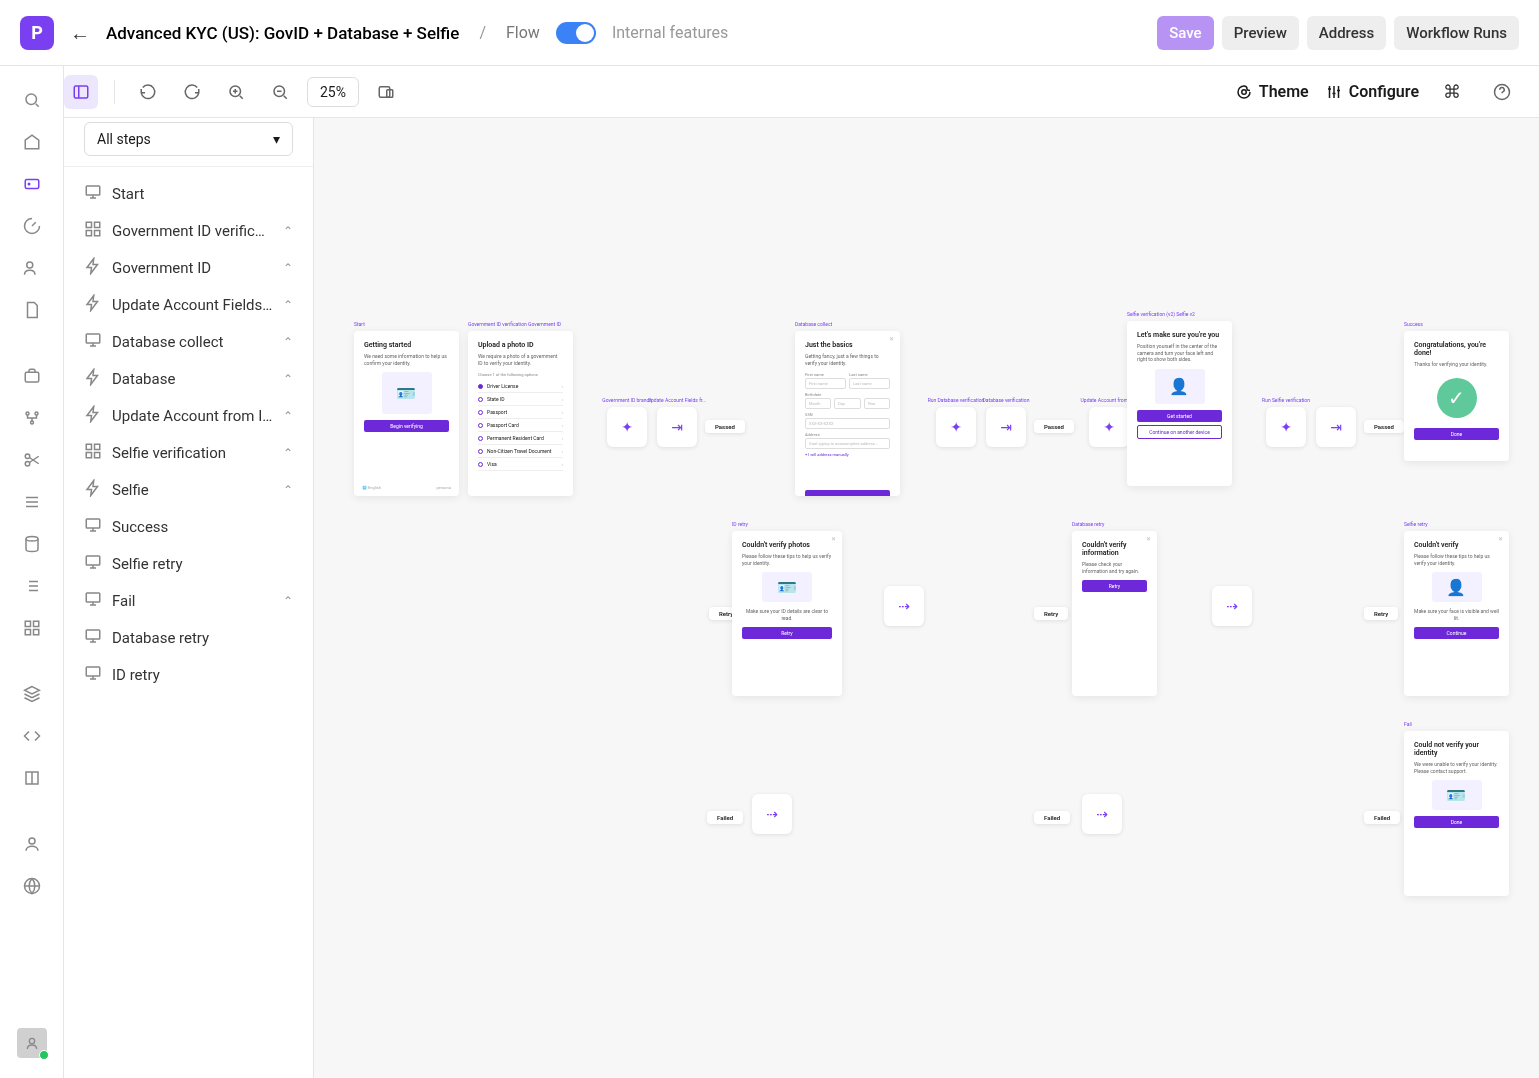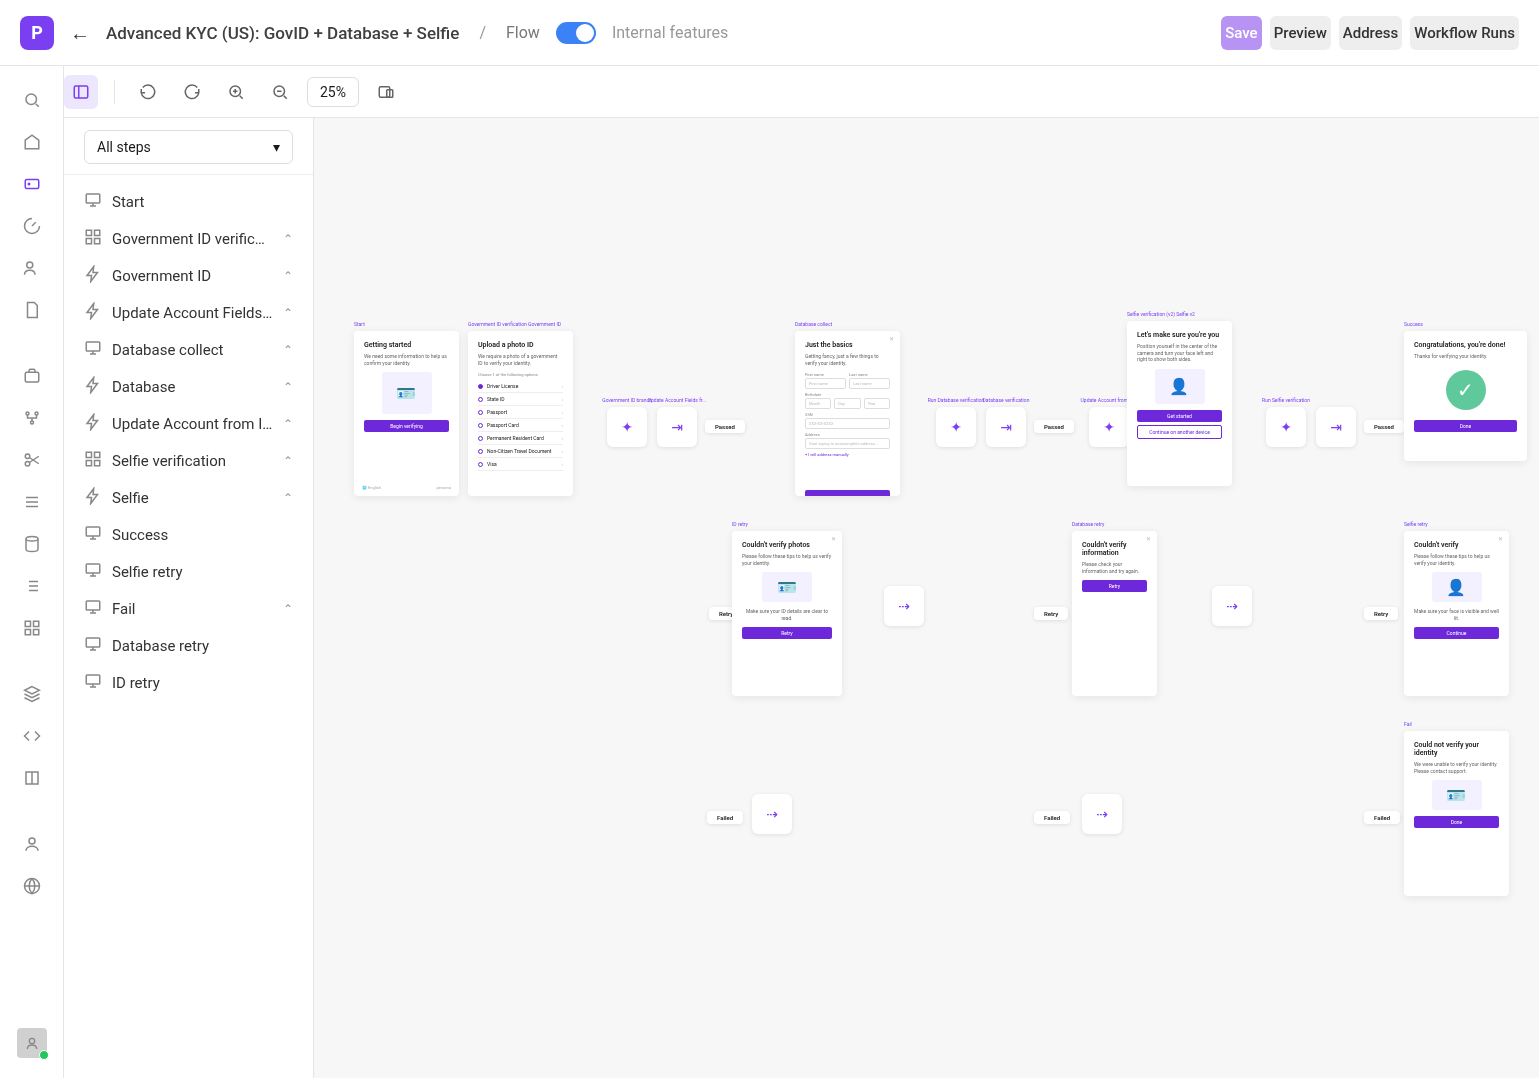--- a/index.html
+++ b/index.html
@@ -1,45 +1,45 @@
 <!DOCTYPE html>
 <html><head>
 <meta charset="utf-8">
 <style>
 *{box-sizing:border-box;margin:0;padding:0;font-family:-apple-system,BlinkMacSystemFont,"Segoe UI",Roboto,sans-serif}
 body{background:#f7f7f8;color:#1a1a1a;overflow:hidden;width:1539px;height:1078px;position:relative}
 .topbar{height:66px;background:#fff;border-bottom:1px solid #e5e5e8;display:flex;align-items:center;padding:0 20px;gap:16px}
 .logo{width:34px;height:34px;background:#7b3ff2;border-radius:8px;display:flex;align-items:center;justify-content:center;color:#fff;font-weight:700;font-size:18px}
 .back-arrow{cursor:pointer;font-size:20px;color:#333}
-.title{font-size:17px;font-weight:500;color:#404040}
+.title{font-size:17px;font-weight:500;color:#000000}
 .slash{color:#999;margin:0 4px}
 .flow-label{font-size:16px;color:#777}
 .toggle{width:40px;height:22px;background:#3b82f6;border-radius:11px;position:relative;cursor:pointer}
 .toggle::after{content:"";position:absolute;right:2px;top:2px;width:18px;height:18px;background:#fff;border-radius:50%}
 .internal{font-size:16px;color:#999}
 .top-right{margin-left:auto;display:flex;gap:8px}
-.btn{padding:8px 4px;border-radius:6px;font-size:15px;font-weight:500;cursor:pointer;border:none}
+.btn{padding:8px 12px;border-radius:6px;font-size:15px;font-weight:500;cursor:pointer;border:none}
 .btn-save{background:#b794f4;color:#fff}
 .btn-secondary{background:#eeeeef;color:#333}
 .toolbar{height:52px;background:#fff;border-bottom:1px solid #e5e5e8;display:flex;align-items:center;padding-left:64px;gap:10px}
 .tool-icon{width:34px;height:34px;display:flex;align-items:center;justify-content:center;border-radius:6px;cursor:pointer;color:#666}
 .tool-icon.active{background:#ede7fe;color:#7b3ff2}
 .zoom-box{border:1px solid #ddd;border-radius:6px;padding:6px 12px;font-size:14px}
 .toolbar-right{margin-left:auto;display:flex;gap:16px;align-items:center;padding-right:20px}
 .toolbar-label{font-size:16px;font-weight:600;display:flex;align-items:center;gap:6px;cursor:pointer}
 .left-rail{position:absolute;left:0;top:66px;bottom:0;width:64px;background:#fff;border-right:1px solid #e5e5e8;display:flex;flex-direction:column;align-items:center;padding-top:24px;gap:22px}
 .rail-icon{width:20px;height:20px;color:#888;cursor:pointer;display:flex;align-items:center;justify-content:center}
 .rail-icon.active{color:#7b3ff2}
 .rail-group{margin-top:24px;display:flex;flex-direction:column;gap:22px}
 .avatar{position:absolute;bottom:20px;width:30px;height:30px;background:#d0d0d0;border-radius:4px;display:flex;align-items:center;justify-content:center}
 .avatar::after{content:"";position:absolute;bottom:-2px;right:-2px;width:8px;height:8px;background:#22c55e;border-radius:50%;border:1.5px solid #fff}
 .steps-panel{position:absolute;left:64px;top:118px;bottom:0;width:250px;background:#fff;border-right:1px solid #e5e5e8}
 .steps-header{padding:18px 20px 14px}
 .steps-title{font-size:18px;font-weight:700}
-.steps-select{margin:12px 20px 10px;border:1px solid #ddd;border-radius:6px;padding:8px 12px;font-size:14px;display:flex;justify-content:space-between;align-items:center;cursor:pointer}
+.steps-select{margin:4px 20px 10px;border:1px solid #ddd;border-radius:6px;padding:8px 12px;font-size:14px;display:flex;justify-content:space-between;align-items:center;cursor:pointer}
 .steps-list{border-top:1px solid #eee;padding:8px 0}
 .step-item{padding:8px 20px;display:flex;align-items:center;gap:10px;font-size:15px;color:#333;cursor:pointer}
 .step-item .chev{margin-left:auto;color:#999;font-size:12px}
 .step-icon{color:#888;font-size:14px;flex-shrink:0}
 .step-text{white-space:nowrap;overflow:hidden;text-overflow:ellipsis;flex:1}
 .canvas{position:absolute;left:314px;top:118px;right:0;bottom:0;background:#f7f7f8;overflow:hidden}
 .screen{position:absolute;background:#fff;border-radius:4px;box-shadow:0 2px 8px rgba(0,0,0,0.08);padding:10px;font-size:6px}
 .screen-label{position:absolute;top:-10px;left:0;font-size:5px;color:#7b3ff2;white-space:nowrap}
 .screen h4{font-size:7px;font-weight:600;margin-bottom:4px}
 .screen p{font-size:5px;color:#666;margin-bottom:6px;line-height:1.3}
@@ -231,20 +231,42 @@
         <path d="m21 21-4-4M8 11h6"></path>
       </svg>
     </div>
   <div class="zoom-box">25%</div>
   <div class="tool-icon">
       <svg viewBox="0 0 24 24">
         <rect x="3" y="5" width="14" height="14" rx="2"></rect>
         <rect x="13" y="9" width="8" height="10" rx="1"></rect>
       </svg>
     </div>
+  <div class="toolbar-right">
+    <div class="toolbar-label">
+        <svg viewBox="0 0 24 24">
+          <circle cx="12" cy="12" r="3"></circle>
+          <path d="M20 12a8 8 0 1 1-8-8c3 0 4 2 4 4s2 2 4 2"></path>
+        </svg>
+        <span>Theme</span>
+      </div>
+    <div class="toolbar-label">
+        <svg viewBox="0 0 24 24">
+          <path d="M6 4v16M12 4v16M18 4v16M4 8h4M10 14h4M16 10h4"></path>
+        </svg>
+        <span>Configure</span>
+      </div>
+    <div class="tool-icon" style="font-size:18px;color:#333">⌘</div>
+    <div class="tool-icon">
+        <svg viewBox="0 0 24 24">
+          <circle cx="12" cy="12" r="10"></circle>
+          <path d="M9 9a3 3 0 1 1 4 2.8c-.8.4-1 1-1 2M12 17h.01"></path>
+        </svg>
+      </div>
+  </div>
 </div>
 
 <div class="steps-panel">
   <div class="steps-select">
       <span>All steps</span>
       <span>▾</span>
     </div>
   <div class="steps-list" id="steps-list">
       <div class="step-item">
         <span class="step-icon"><svg viewBox="0 0 24 24">
@@ -457,21 +479,21 @@
     <p>Position yourself in the center of the camera and turn your face left and right to show both sides.</p>
     <div class="illus" style="height:35px">👤</div>
     <div class="purple-btn">Get started</div>
     <div class="outline-btn">Continue on another device</div>
   </div>
 
   <div class="node-box" style="left:952px;top:289px"><div class="node-label">Run Selfie verification</div>✦</div>
   <div class="node-box" style="left:1002px;top:289px">⇥</div>
   <div class="status-box" style="left:1050px;top:302px">Passed</div>
 
-  <div class="screen" style="left:1090px;top:213px;width:123px;height:130px">
+  <div class="screen" style="left:1090px;top:213px;width:105px;height:130px">
     <div class="screen-label">Success</div>
     <h4>Congratulations, you're done!</h4>
     <p>Thanks for verifying your identity.</p>
     <div class="success-circle">✓</div>
     <div class="purple-btn">Done</div>
   </div>
 
   <div class="status-box" style="left:395px;top:489px">Retry</div>
   <div class="screen" style="left:418px;top:413px;width:110px;height:165px">
     <div class="screen-label">ID retry</div>

